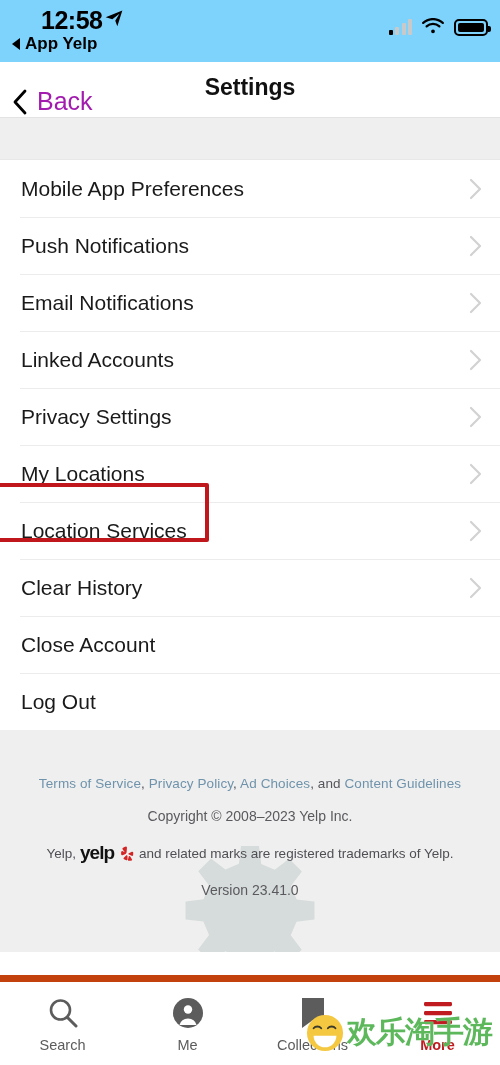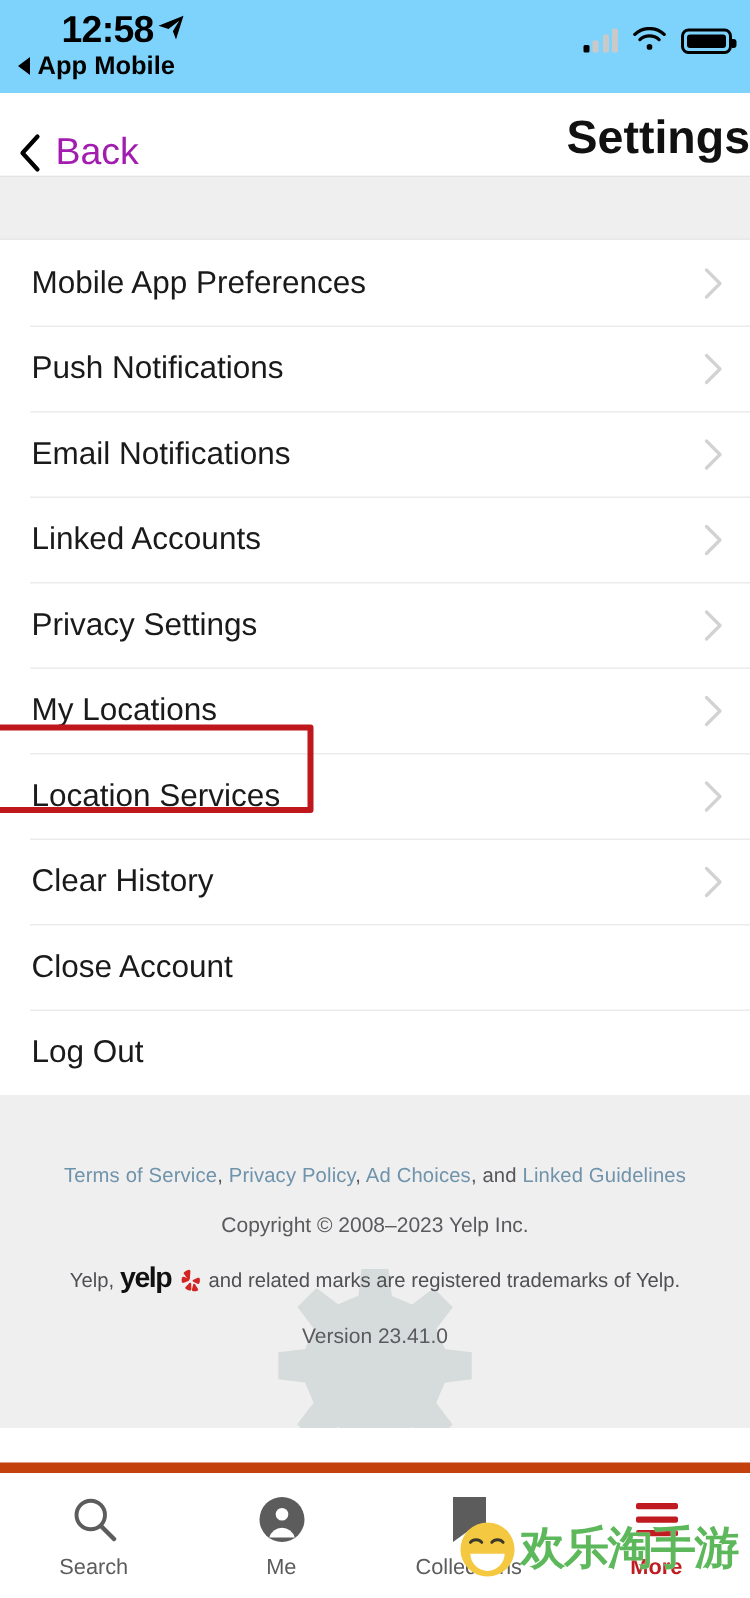--- a/index.html
+++ b/index.html
@@ -49,21 +49,21 @@
 
   
   .navbar { position:relative; height:55px; background:#fff; }
   .nav-back {
     position:absolute; left:12px; top:9px;
     display:flex; align-items:center; gap:9px;
     font-size:25px; color:#a21caf; cursor:pointer;margin-top:16px;
   }
   .nav-title {
     position:absolute; left:0; right:0; top:12px;
-    text-align:right; font-size:31px; font-weight:700; color:#111;
+    text-align:center; font-size:23px; font-weight:700; color:#111;
   }
 
   
   .gap-band { height:43px; background:#efefef; border-top:1px solid #e3e3e3; border-bottom:1px solid #e8e8e8; }
 
   
   .list { background:#fff; }
   .row {
     position:relative; height:57px; display:flex; align-items:center;
     padding-left:21px; padding-right:18px; cursor:pointer; background:#fff;
@@ -129,21 +129,21 @@
 
 <div class="phone">
 
   <div class="statusbar">
     <div class="sb-time">12:58</div>
     <svg class="sb-locarrow" viewBox="0 0 24 24">
       <path d="M22 3 2 11l8 2.6L18.5 7l-5 8.3L16 22z" fill="#000"></path>
     </svg>
     <div class="sb-appstore">
       <span class="sb-tri"></span>
-      <span>App Mobile</span>
+      <span>App Yelp</span>
     </div>
     <div class="sb-right">
       <span class="bars">
           <i></i>
           <i></i>
           <i></i>
           <i></i>
         </span>
       <svg width="24" height="18" viewBox="0 0 24 18">
         <path d="M12 15.2a1.9 1.9 0 1 0 0-3.8 1.9 1.9 0 0 0 0 3.8z" fill="#000"></path>
@@ -241,21 +241,21 @@
       </div>
     </div>
 
   <div class="footer">
     <svg class="gear-wm" width="150" height="150" viewBox="0 0 100 100">
       <path fill="#9fb3ae" d="M50 32a18 18 0 1 0 0 36 18 18 0 0 0 0-36zm0 27a9 9 0 1 1 0-18 9 9 0 0 1 0 18z"></path>
       <path fill="#9fb3ae" d="M44 4h12l1.5 12 9 3.8 9.6-7.3 8.5 8.5-7.3 9.6 3.8 9L93 41v12l-12 1.5-3.8 9 7.3 9.6-8.5 8.5-9.6-7.3-9 3.8L56 90H44l-1.5-12-9-3.8-9.6 7.3-8.5-8.5 7.3-9.6-3.8-9L7 53V41l12-1.5 3.8-9-7.3-9.6 8.5-8.5 9.6 7.3 9-3.8z"></path>
     </svg>
 
     <p class="f-links">
-      <a>Terms of Service</a><span>, </span><a>Privacy Policy</a><span>, </span><a>Ad Choices</a><span>, and </span><a>Linked Guidelines</a>
+      <a>Terms of Service</a><span>, </span><a>Privacy Policy</a><span>, </span><a>Ad Choices</a><span>, and </span><a>Content Guidelines</a>
     </p>
 
     <p class="f-copy">Copyright © 2008–2023 Yelp Inc.</p>
 
     <p class="f-tm">
       <span>Yelp,</span>
       <span class="yelp-word">yelp</span>
       <svg class="burst" width="17" height="17" viewBox="0 0 24 24">
         <g fill="#d32323">
           <path d="M11.2 2.2c1.4.2 1.5 1 1.4 2.1l-.5 6.2c-.1 1.2-1.2 1.5-1.9.6L6.6 6.2c-.6-.9-.4-1.6.6-2.2a13 13 0 0 1 4-1.8z"></path>

